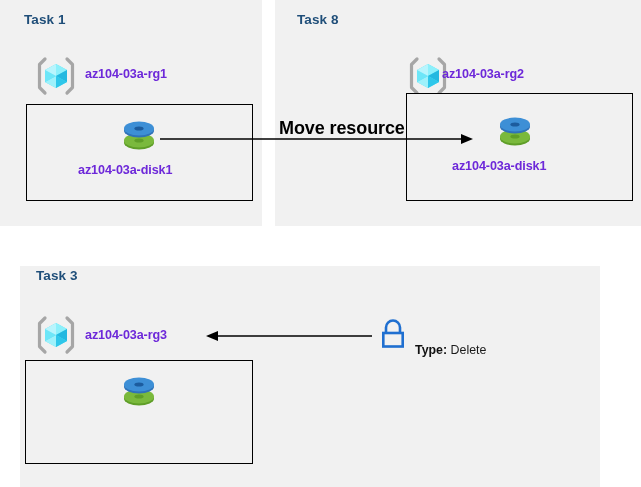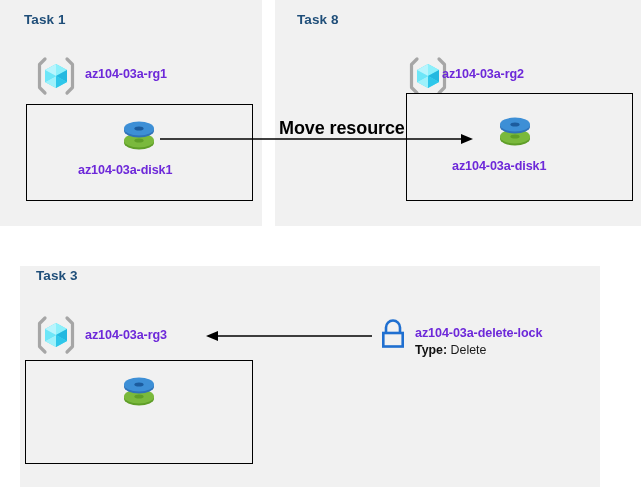--- a/index.html
+++ b/index.html
@@ -190,21 +190,20 @@
   </div>
 
 
   <div class="icon" style="left:377px; top:316px; width:32px; height:36px;">
     <svg width="32" height="36" viewBox="0 0 32 36">
       <path d="M9 17 L9 11.5 A7 7 0 0 1 23 11.5 L23 17" fill="none" stroke="#1f6fd0" stroke-width="2.6"></path>
       <rect x="6.3" y="17" width="19.4" height="13.5" fill="none" stroke="#1f6fd0" stroke-width="2.6"></rect>
     </svg>
   </div>
 
-  <div class="node-label" style="left:415px; top:326px;">az104-03a-delete-lock</div>
 
   <div class="sub-label" style="left:415px; top:343px;">
     <b>Type:</b>
     <span>Delete</span>
   </div>
 
   <div class="arrow" style="left:205px; top:325px; width:170px; height:22px;">
     <svg width="170" height="22" viewBox="0 0 170 22">
       <line x1="167" y1="11" x2="10" y2="11" stroke="#000000" stroke-width="1.4"></line>
       <polygon points="1,11 13,6 13,16" fill="#000000"></polygon>

